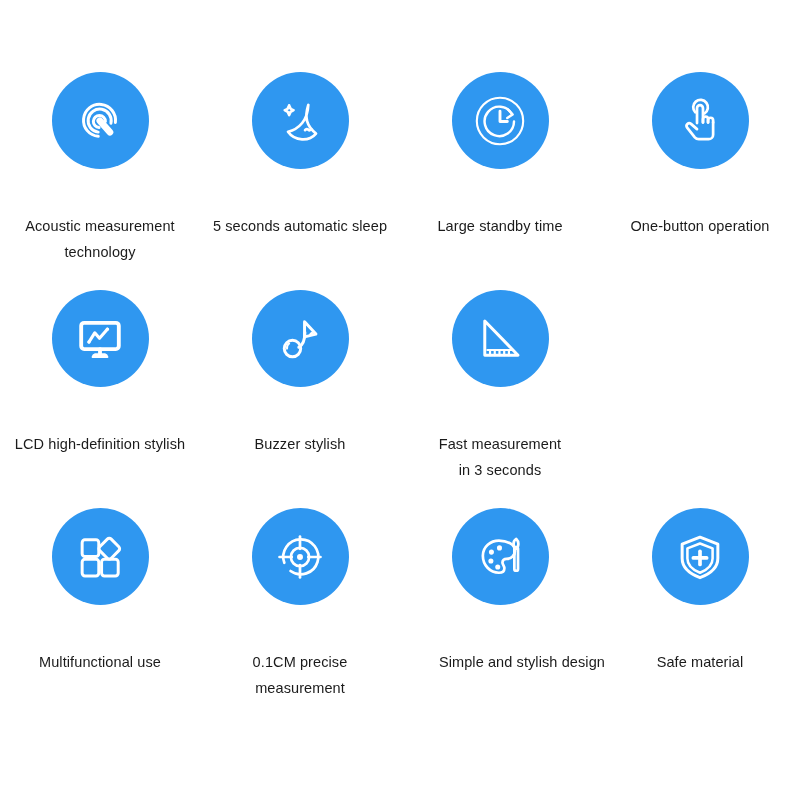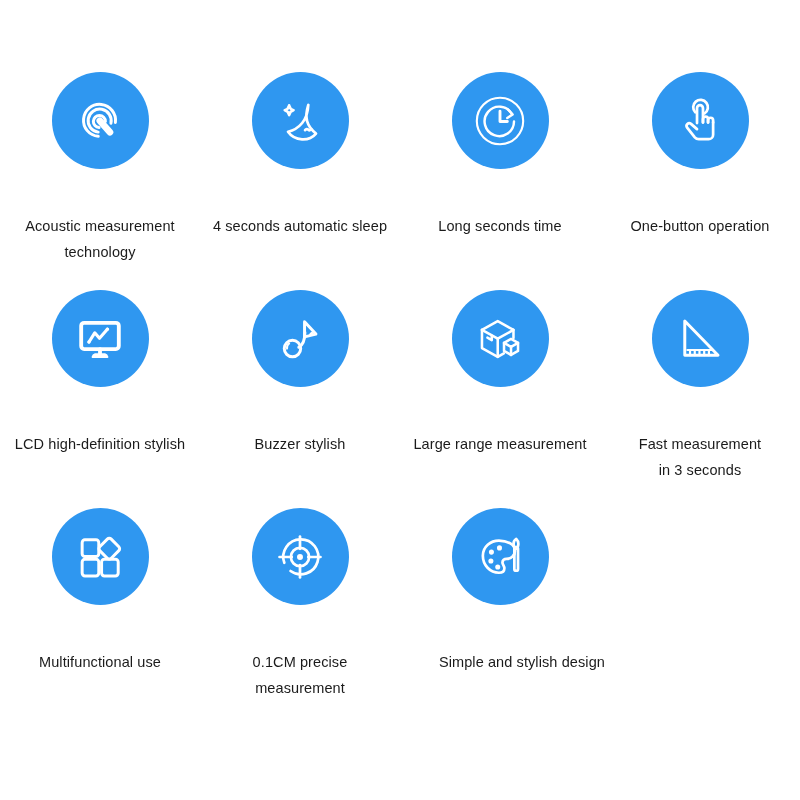--- a/index.html
+++ b/index.html
@@ -92,33 +92,33 @@
       </div>
 
       <div class="feature-cell cell-2">
         <div class="icon-circle" style="background: rgb(47, 151, 240);">
           <svg viewBox="0 0 64 64" fill="none" stroke="#ffffff" stroke-width="3.1" stroke-linecap="round" stroke-linejoin="round">
             <path d="M41.5 13.5c-2.2 6.9-2.9 13.2-1.4 18.6 1.5 5.4 5 10 10.2 14.2 -3.6 4.3-9.6 6.9-16 6.6 -6.6-0.3-12.6-3.7-16-8.6 6.4-1.4 12-4.9 16.2-10 4.2-5.1 6.6-11.6 7-20.8z"></path>
             <path d="M19.6 14.2c0.6 3.1 1.9 4.6 5 5.5 -3.1 0.9 -4.4 2.4 -5 5.5 -0.6-3.1 -1.9-4.6 -5-5.5 3.1-0.9 4.4-2.4 5-5.5z"></path>
             <path d="M37.8 42.4c1.2-1.5 2.4-1.5 3.6-0.5 1.2 1 2.4 1 3.6-0.5"></path>
           </svg>
         </div>
-        <div class="feature-label" style="color: rgb(27, 27, 27);">4 seconds automatic sleep</div>
+        <div class="feature-label" style="color: rgb(27, 27, 27);">5 seconds automatic sleep</div>
       </div>
 
       <div class="feature-cell cell-3">
         <div class="icon-circle" style="background: rgb(47, 151, 240);">
           <svg viewBox="0 0 64 64" fill="none" stroke="#ffffff" stroke-width="2.8" stroke-linecap="round" stroke-linejoin="round">
             <circle cx="32" cy="32" r="26.5" stroke-width="2.4"></circle>
             <path d="M45.8 24.1a16.8 16.8 0 1 0 2.2 8.4"></path>
             <path d="M41.2 18.9 L46.4 24.6 L40.3 28.6"></path>
             <path d="M32 20.8 L32 32.6 L40.4 32.6" stroke-width="3.3"></path>
           </svg>
         </div>
-        <div class="feature-label" style="color: rgb(27, 27, 27);">Long seconds time</div>
+        <div class="feature-label" style="color: rgb(27, 27, 27);">Large standby time</div>
       </div>
 
       <div class="feature-cell cell-4">
         <div class="icon-circle" style="background: rgb(47, 151, 240);">
           <svg viewBox="0 0 64 64" fill="none" stroke="#ffffff" stroke-width="3.1" stroke-linecap="round" stroke-linejoin="round">
             <path d="M26.6 22.1a8.4 8.4 0 1 1 10.6 1.2"></path>
             <path d="M28.6 34.4 L28.6 17.3a3.4 3.4 0 0 1 6.8 0 L35.4 33.6"></path>
             <path d="M35.4 33.6 L35.4 29.9a2.9 2.9 0 0 1 5.8 0 L41.2 33.6"></path>
             <path d="M41.2 33.6 L41.2 31.2a2.9 2.9 0 0 1 5.8 0 L47 33.6"></path>
             <path d="M47 33.6 L47 47.6a5.2 5.2 0 0 1 -5.2 5.2 L30.6 52.8a6 6 0 0 1 -4.5 -2.1 L17.3 39.6a3.1 3.1 0 0 1 4.4 -4.3 L28.6 41.3"></path>
@@ -151,35 +151,20 @@
             <path d="M37.2 12.4 L50.2 26.4 L37.2 29.6 Z"></path>
             <path d="M37.6 24.6 C37.6 33.4 35.8 38.6 30.6 41.4"></path>
             <path d="M44.2 26.9 L45.6 25.4"></path>
             <circle cx="23.4" cy="42.9" r="9.4"></circle>
             <path d="M19.6 37.2a6.2 6.2 0 0 0 -2.4 5.8" stroke-width="2.3"></path>
           </svg>
         </div>
         <div class="feature-label" style="color: rgb(27, 27, 27);">Buzzer stylish</div>
       </div>
 
-      <div class="feature-cell cell-3">
-        <div class="icon-circle" style="background: rgb(47, 151, 240);">
-          <svg viewBox="0 0 64 64" fill="none" stroke="#ffffff" stroke-width="2.9" stroke-linecap="round" stroke-linejoin="round">
-            <path d="M11.4 21.6 L29.4 11.6 L47.4 21.6 L47.4 30.8"></path>
-            <path d="M11.4 21.6 L11.4 42.4 L29.4 52.4 L36.4 48.5"></path>
-            <path d="M11.4 21.6 L29.4 31.6 L47.4 21.6"></path>
-            <path d="M29.4 31.6 L29.4 52.4"></path>
-            <path d="M17.6 30.4 L22.6 33.2 L22.6 28.4"></path>
-            <path d="M36.6 36.4 L44.6 31.9 L52.6 36.4 L52.6 45.6 L44.6 50.2 L36.6 45.6 Z"></path>
-            <path d="M36.6 36.4 L44.6 41 L52.6 36.4"></path>
-            <path d="M44.6 41 L44.6 50.2"></path>
-          </svg>
-        </div>
-        <div class="feature-label" style="color: rgb(27, 27, 27);">Large range measurement</div>
-      </div>
 
       <div class="feature-cell cell-4">
         <div class="icon-circle" style="background: rgb(47, 151, 240);">
           <svg viewBox="0 0 64 64" fill="none" stroke="#ffffff" stroke-width="3.4" stroke-linecap="round" stroke-linejoin="round">
             <path d="M14.6 11.4 L14.6 50.6 L52.6 50.6 Z"></path>
             <path d="M20.6 44.6 L20.6 50.6" stroke-width="2.5"></path>
             <path d="M26 44.6 L26 50.6" stroke-width="2.5"></path>
             <path d="M31.4 44.6 L31.4 50.6" stroke-width="2.5"></path>
             <path d="M36.8 44.6 L36.8 50.6" stroke-width="2.5"></path>
             <path d="M42.2 44.6 L42.2 50.6" stroke-width="2.5"></path>
@@ -230,17 +215,28 @@
             <circle cx="22.2" cy="26.4" r="2.9" fill="#ffffff" stroke="none"></circle>
             <circle cx="21.6" cy="36.6" r="2.9" fill="#ffffff" stroke="none"></circle>
             <circle cx="29.4" cy="43.4" r="2.9" fill="#ffffff" stroke="none"></circle>
             <path d="M50.6 11.4c-1.9 1.2-3.1 3.1-3.1 5.4 0 1.9 0.6 2.8 0.6 3.9 L52.4 20.7c0-1.1 0.6-2 0.6-3.9 0-2.3-1.1-4.2-2.4-5.4z"></path>
             <path d="M48.4 22.4 L48.4 45.6a2.1 2.1 0 0 0 4.2 0 L52.6 22.4 Z"></path>
           </svg>
         </div>
         <div class="feature-label" style="color: rgb(27, 27, 27);">Simple and stylish design</div>
       </div>
 
+      <div class="feature-cell cell-4">
+        <div class="icon-circle" style="background: rgb(47, 151, 240);">
+          <svg viewBox="0 0 64 64" fill="none" stroke="#ffffff" stroke-width="3.4" stroke-linecap="round" stroke-linejoin="round">
+            <path d="M32 9.4 L52.4 17.4 L52.4 33.4c0 10.6-8.2 17.6-20.4 22.2 -12.2-4.6-20.4-11.6-20.4-22.2 L11.6 17.4 Z"></path>
+            <path d="M32 16.6 L46.4 22.2 L46.4 33.6c0 7.6-5.8 12.9-14.4 16.4 -8.6-3.5-14.4-8.8-14.4-16.4 L17.6 22.2 Z" stroke-width="2.9"></path>
+            <path d="M32 25.4 L32 40.6" stroke-width="4.2"></path>
+            <path d="M24.4 33 L39.6 33" stroke-width="4.2"></path>
+          </svg>
+        </div>
+        <div class="feature-label" style="color: rgb(27, 27, 27);">Safe material</div>
+      </div>
 
     </div>
 
   </div>
 </div>
 
 </body></html>

